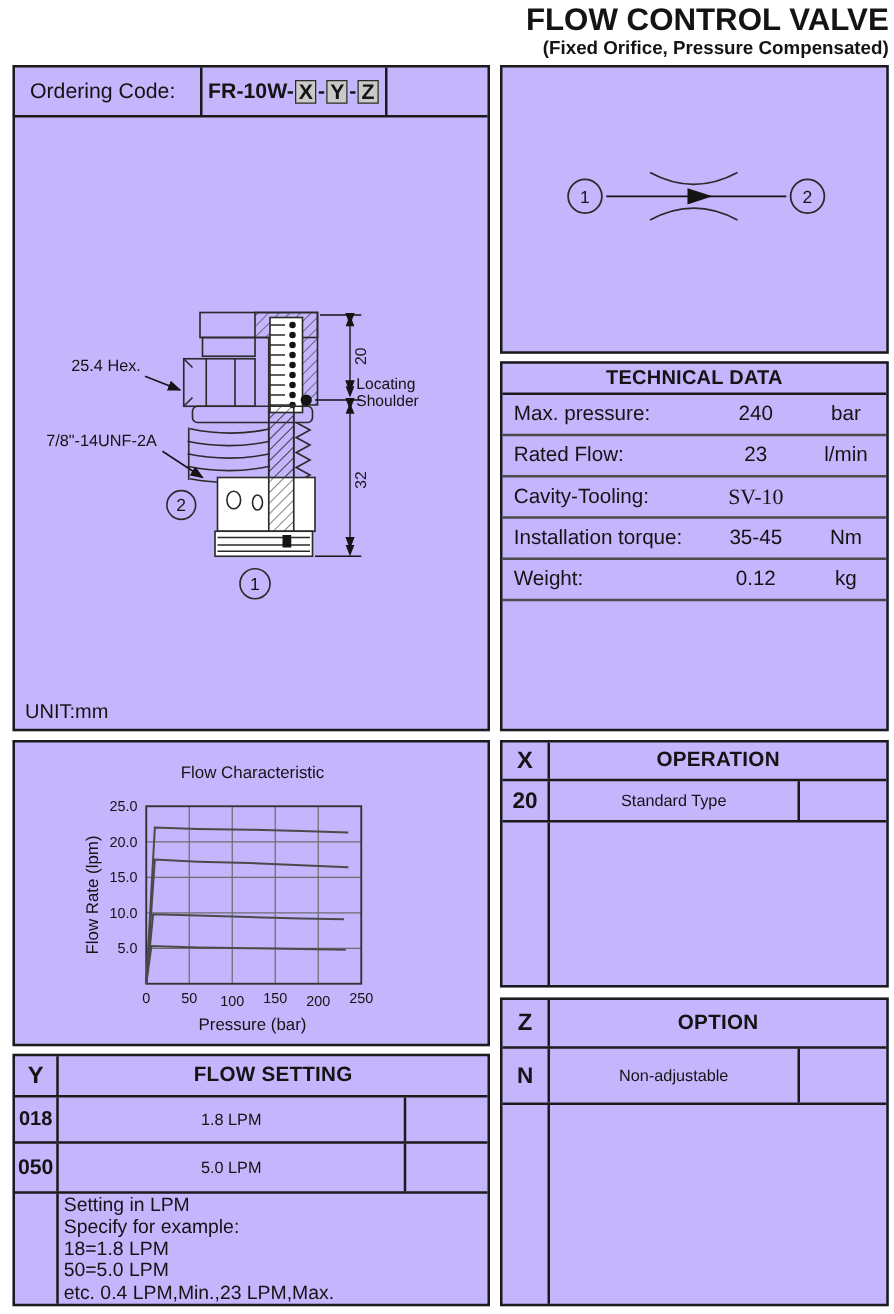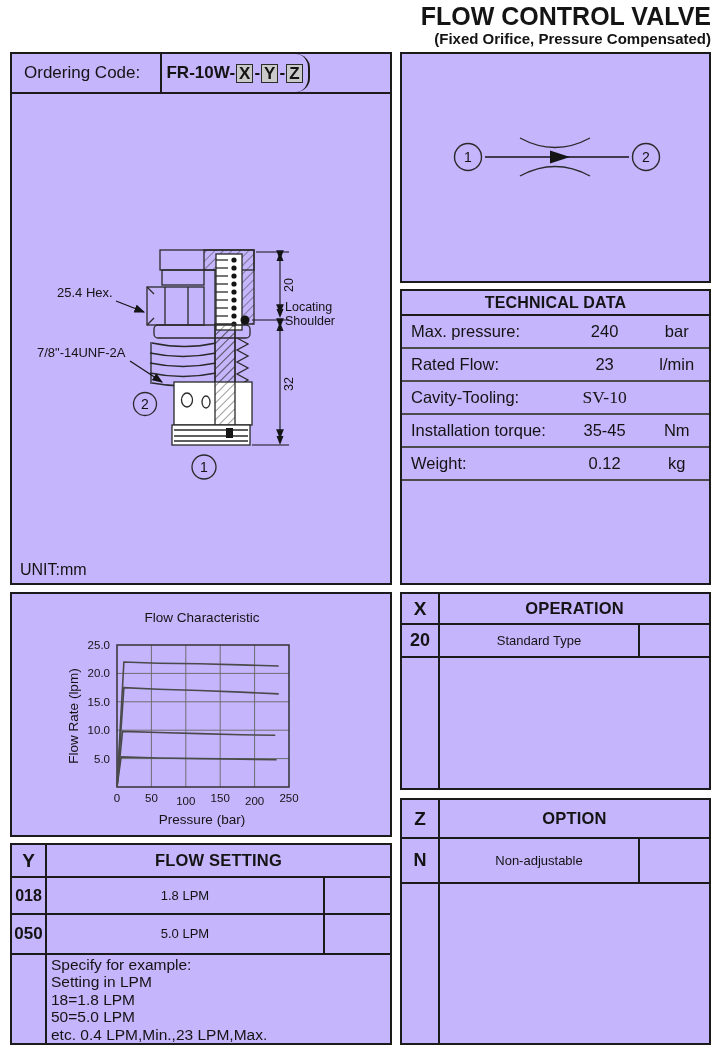--- a/index.html
+++ b/index.html
@@ -13,21 +13,21 @@
   
   .title-block{position:absolute;top:2px;right:4px;text-align:right;}
   .main-title{font-size:25px;font-weight:bold;letter-spacing:0px;line-height:28px;}
   .sub-title{font-size:15px;font-weight:bold;line-height:17px;}
 
   
   .order-row{display:flex;height:38px;border-bottom:2px solid #1b1b1b;align-items:stretch;}
   .order-label{width:150px;display:flex;align-items:center;padding-left:12px;font-size:17px;
     border-right:2px solid #1b1b1b;box-sizing:border-box;}
   .order-code{width:148px;display:flex;align-items:center;justify-content:center;
-    font-size:17px;font-weight:bold;border-right:2px solid #1b1b1b;box-sizing:border-box;white-space:nowrap;border-radius:14px;}
+    font-size:17px;font-weight:bold;border-right:2px solid #1b1b1b;box-sizing:border-box;white-space:nowrap;}
   .code-hl{display:inline-block;background:#c9c9c9;border:1.5px solid #2a2a2a;padding:0 2px;
     margin:0 1px;line-height:17px;}
 
   .unit-note{position:absolute;left:8px;bottom:4px;font-size:16px;}
 
   
   .tech-header{height:23px;border-bottom:2px solid #1b1b1b;display:flex;align-items:center;
     justify-content:center;font-size:16px;font-weight:bold;letter-spacing:.2px;}
   .tech-row{display:grid;grid-template-columns:53% 26% 21%;height:31px;align-items:center;
     border-bottom:2px solid #4c4c4c;font-size:16.5px;}
@@ -306,20 +306,20 @@
     <div class="ct-small" style="width:67px;"></div>
   </div>
   <div class="ct-row" style="height:38px;">
     <div class="ct-codecell" style="width:35px;font-size:17px;">050</div>
     <div class="ct-desc">5.0 LPM</div>
     <div class="ct-small" style="width:67px;"></div>
   </div>
   <div class="ct-fill">
     <div class="ct-fillcode" style="width:35px;"></div>
     <div class="notes">
+      <div>Setting in LPM</div>
       <div>Specify for example:</div>
-      <div>Setting in LPM</div>
       <div>18=1.8 LPM</div>
       <div>50=5.0 LPM</div>
       <div>etc.  0.4 LPM,Min.,23 LPM,Max.</div>
     </div>
   </div>
 </div>
 
 </body></html>

